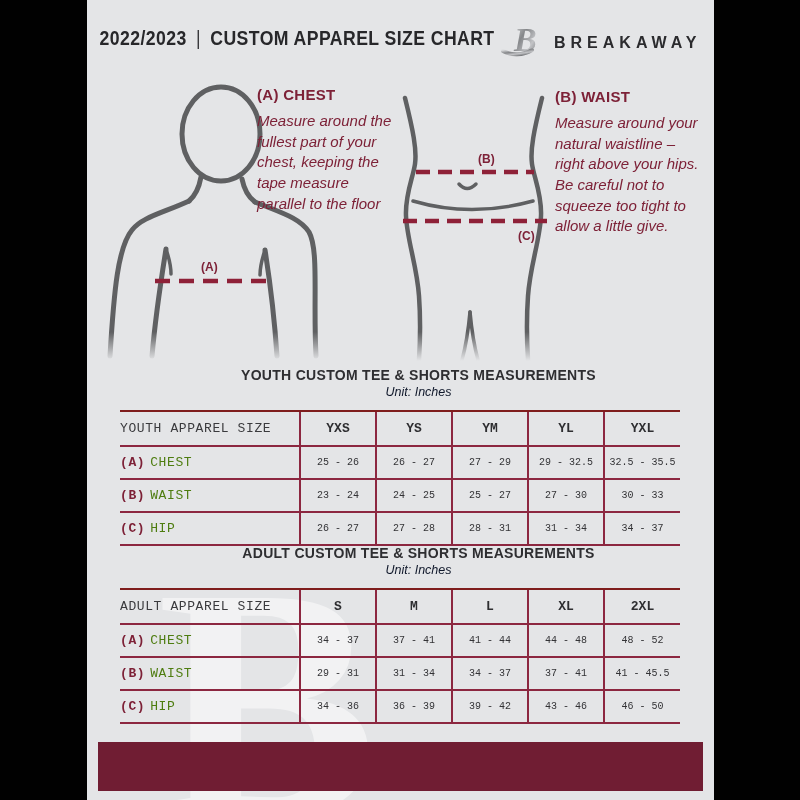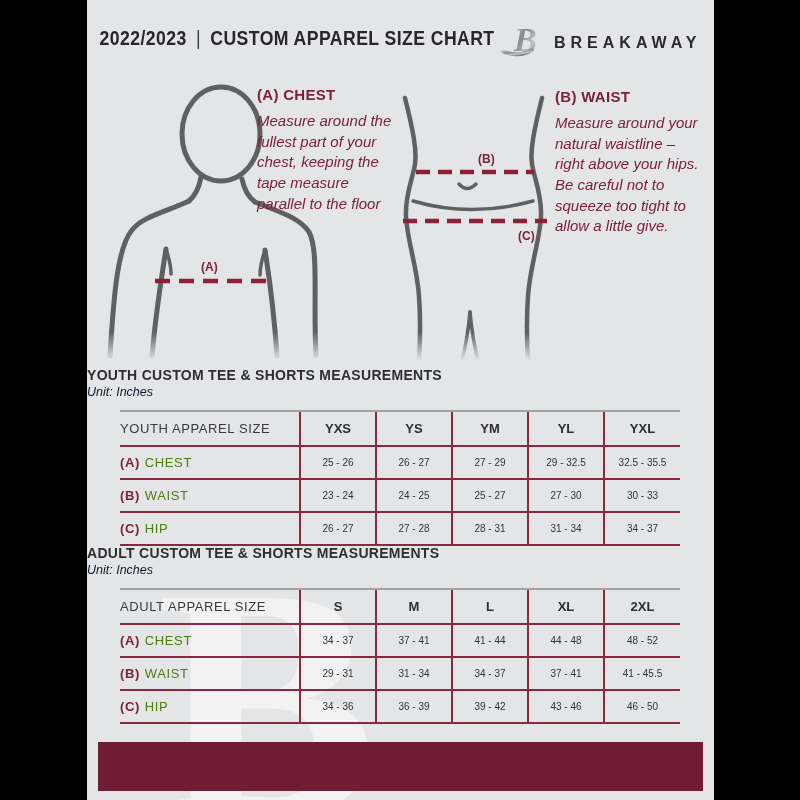--- a/index.html
+++ b/index.html
@@ -38,29 +38,29 @@
   .g-body {
     font-size:15px; font-style:italic; color:#7d2137; line-height:1.38;
     white-space:pre-line; margin:0; font-weight:500;
   }
   .marker { font:700 12px "Liberation Sans", sans-serif; fill:#7d2137; }
   .fade {
     position:absolute; left:0; top:332px; width:470px; height:34px; z-index:2;
     background:linear-gradient(rgba(228,229,231,0), #e4e5e7 85%);
   }
   
-  .section-head { position:absolute; left:0; width:627px; text-align:left; z-index:1; }
+  .section-head { position:absolute; left:18px; width:627px; text-align:center; z-index:1; }
   .sh-youth { top:367px; }
   .sh-adult { top:545px; }
   .section-title { font-size:14px; font-weight:700; color:#2e2e31; letter-spacing:0.3px; margin:0; }
   .unit { font-size:12.5px; font-style:italic; color:#0f172a; margin:2px 0 0 0; }
   table.size { position:absolute; left:33px; border-collapse:collapse; table-layout:fixed; width:560px; z-index:1; }
   .t-youth { top:410px; }
   .t-adult { top:588px; }
-  table.size td { border-top:2px solid #a3a3a3; border-bottom:2px solid #8c2740; padding:0; }
+  table.size td { border-top:2px solid #7f1d1d; border-bottom:2px solid #8c2740; padding:0;font-family:Liberation Mono, monospace; }
   table.size td + td { border-left:2px solid #8c2740; }
   tr.hdr td { height:33px; }
   tr.row td { height:31px; }
   td.lbl { text-align:left; padding-left:18px; font-size:13px; color:#3a3a3d; letter-spacing:0.6px; }
   td.size-h { text-align:center; font-weight:700; font-size:13px; color:#2e2e31; }
   td.val { text-align:center; font-size:10px; color:#333336; }
   .prefix { color:#7d2137; font-weight:700; margin-right:5px; }
   .rlabel { color:#4d7c0f; letter-spacing:0.6px; }
   
   .bottom-bar { position:absolute; left:11px; top:742px; width:605px; height:49px; background:#701d33; z-index:3; }

